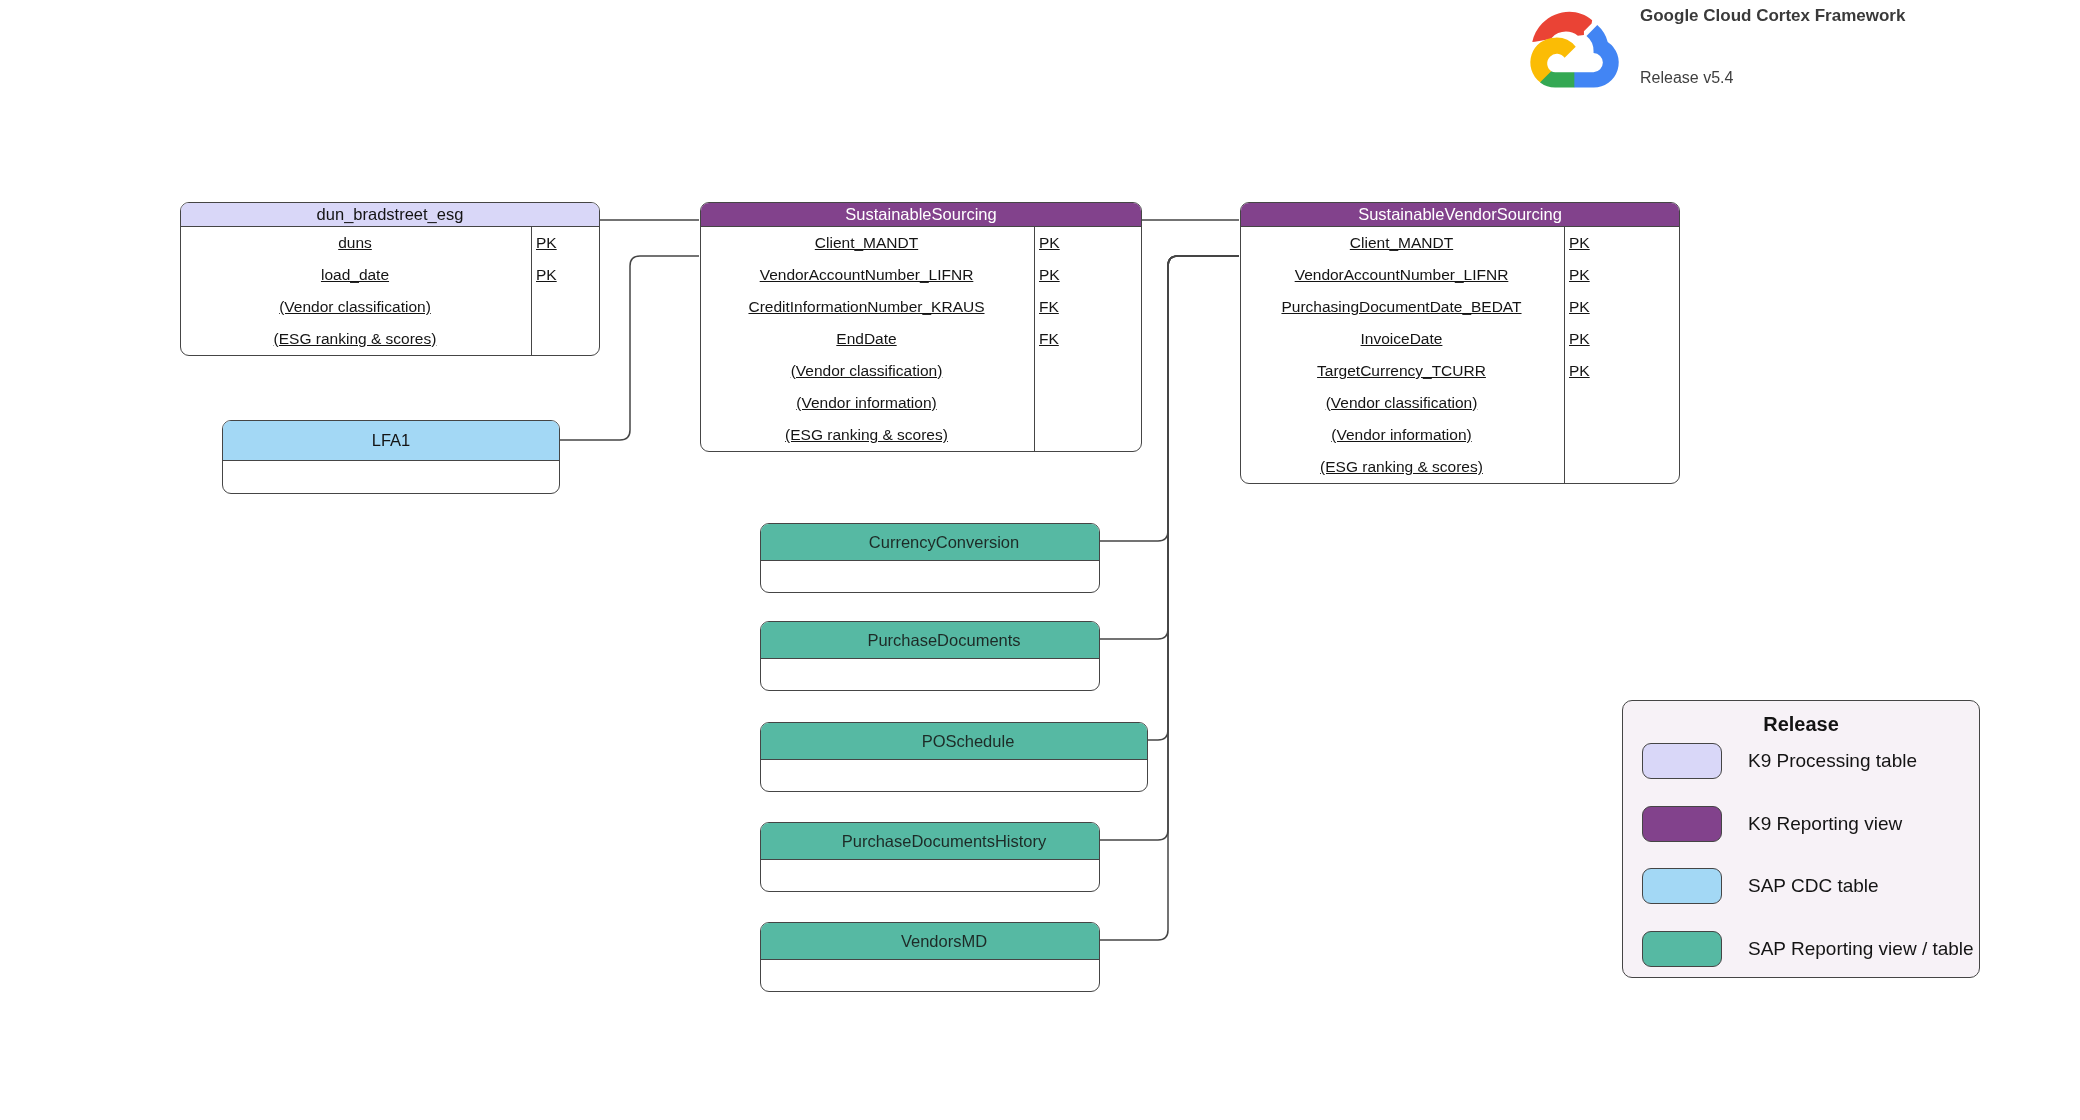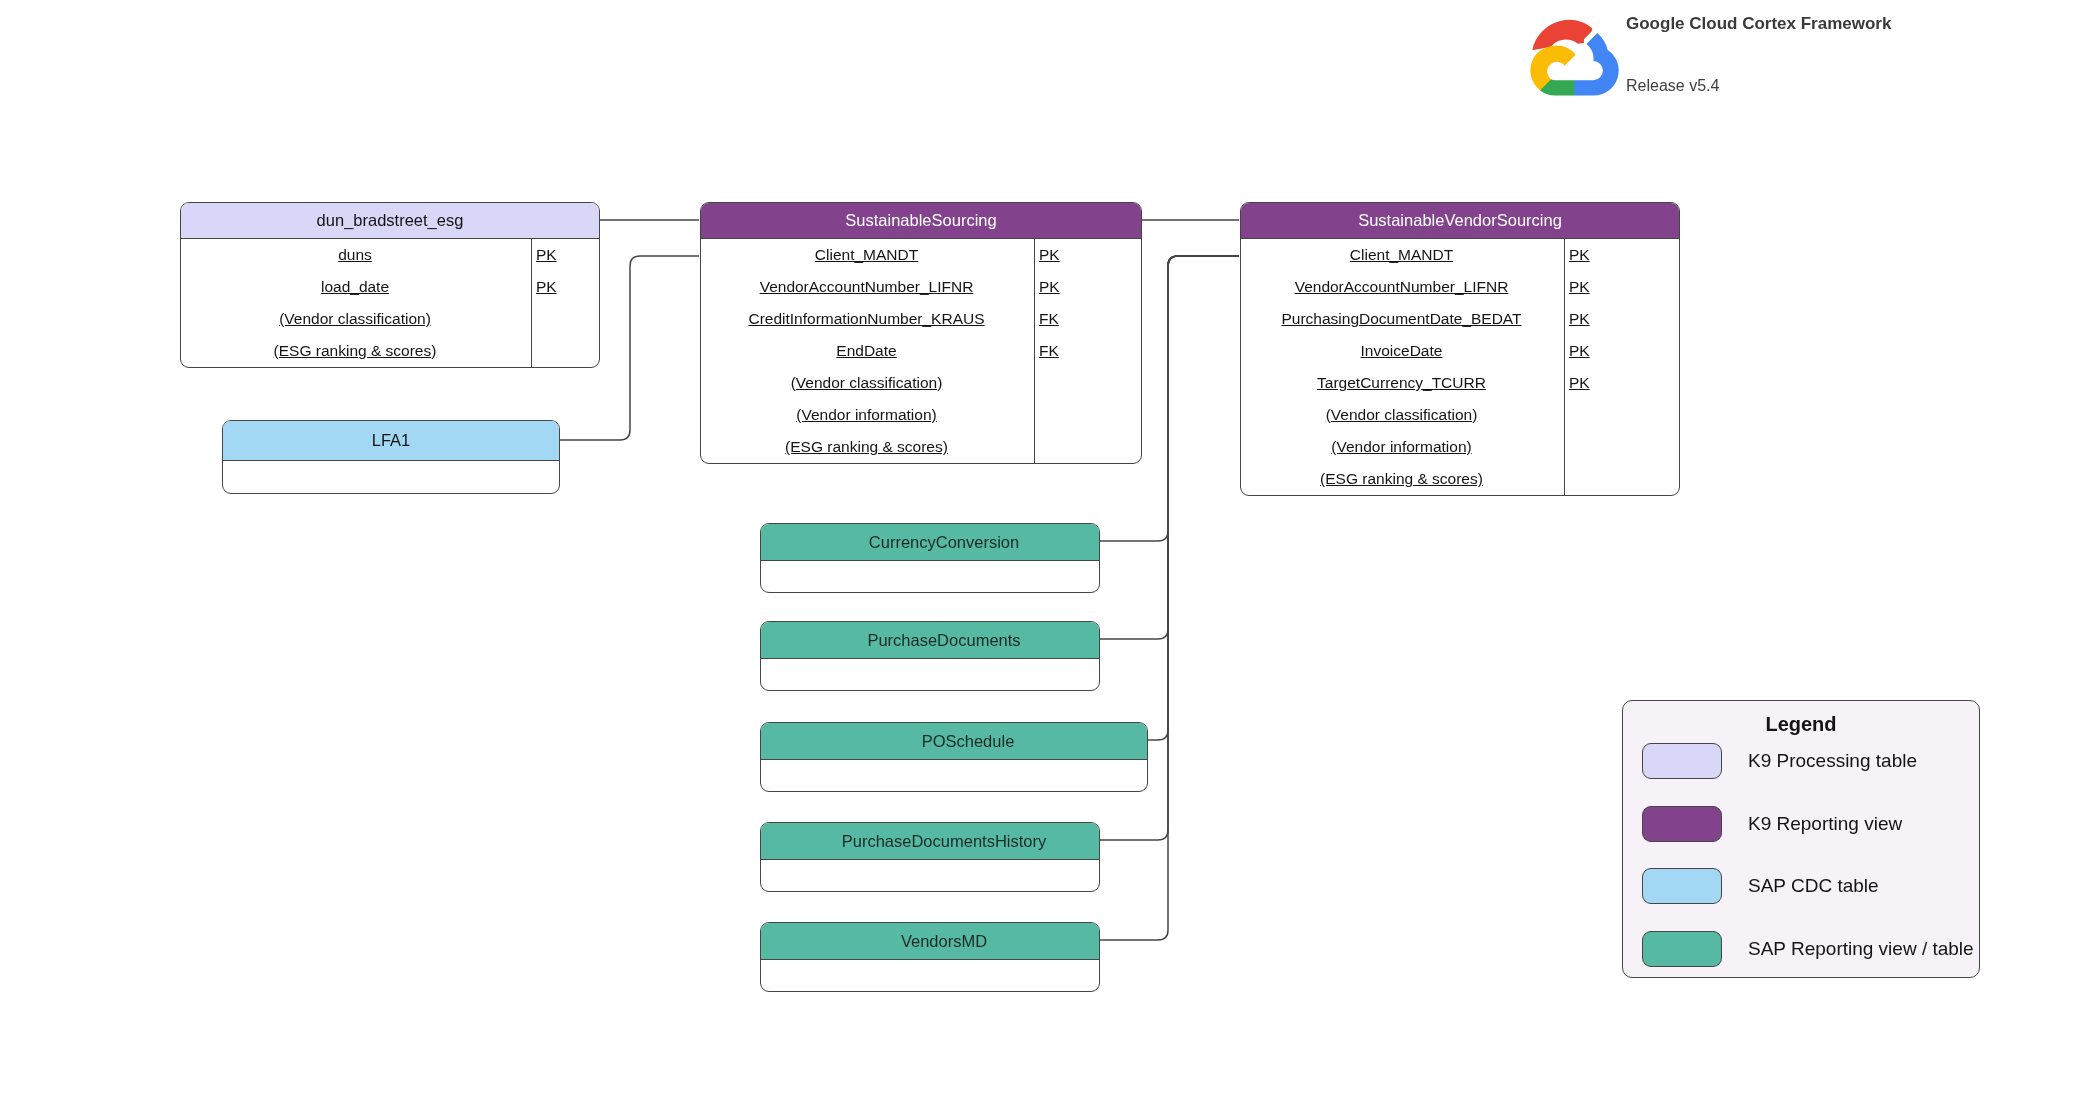--- a/index.html
+++ b/index.html
@@ -9,33 +9,33 @@
   }
   *{margin:0;padding:0;box-sizing:border-box;}
   body{background:#fff;font-family:"Liberation Sans",sans-serif;color:var(--text);}
   .canvas{position:relative;width:2080px;height:1120px;background:#fff;overflow:hidden;}
   .wires{position:absolute;left:0;top:0;width:2080px;height:1120px;pointer-events:none;z-index:0;}
   .wires path{stroke:var(--line);stroke-width:1.5;fill:none;}
 
   .erd{position:absolute;z-index:1;background:#fff;border:1.6px solid var(--line);border-radius:9px;overflow:hidden;}
   .erd-header{display:flex;align-items:center;justify-content:center;font-size:16.5px;
     border-bottom:1.6px solid var(--line);}
-  .hdr-h36{height:36px;} .hdr-h40{height:40px;} .hdr-h37{height:37px;}
+  .hdr-h36{height:24px;} .hdr-h40{height:40px;} .hdr-h37{height:37px;}
   .hdr-k9p{background:var(--k9-processing);color:var(--text);}
   .hdr-k9r{background:var(--k9-reporting);color:#fff;}
   .hdr-cdc{background:var(--sap-cdc);color:var(--text);}
   .hdr-sap{background:var(--sap-reporting);color:#1d2b27;padding-left:28px;}
   .erd-body{position:relative;}
   .key-divider{position:absolute;top:0;bottom:0;width:1.4px;background:var(--line);}
   .erd-row{display:flex;height:32px;text-decoration:underline;}
   .cell-name{flex:1;display:flex;align-items:center;justify-content:center;font-size:15.5px;white-space:nowrap;}
   .cell-key{display:flex;align-items:center;padding-left:7px;font-size:15.5px;white-space:nowrap;}
   .empty-row-h32{height:32px;} .empty-row-h31{height:31px;}
 
-  .brand{position:absolute;left:1518px;top:8px;display:flex;align-items:center;z-index:1;}
+  .brand{position:absolute;left:1518px;top:0;display:flex;align-items:center;gap:14px;z-index:1;}
   .gc-logo{width:108px;height:92px;}
   .lg-red{fill:var(--logo-red);} .lg-blue{fill:var(--logo-blue);}
   .lg-green{fill:var(--logo-green);} .lg-yellow{fill:var(--logo-yellow);}
   .brand-title{font-size:17px;font-weight:bold;color:#3a3a3a;line-height:22px;}
   .brand-release{font-size:16px;color:#3f3f3f;line-height:21px;margin-top:40px;}
 
   .legend{position:absolute;left:1622px;top:700px;width:358px;height:278px;z-index:1;
     background:var(--legend-bg);border:1.6px solid var(--line);border-radius:10px;}
   .legend-title{position:absolute;left:0;right:0;top:12px;text-align:center;font-weight:bold;font-size:20px;}
   .legend-item{position:absolute;left:0;right:0;height:36px;display:flex;align-items:center;}
@@ -194,21 +194,21 @@
     <div class="erd-header hdr-h37 hdr-sap">PurchaseDocumentsHistory</div>
     <div class="erd-body empty-row-h31"></div>
   </div>
 
   <div class="erd" style="left:760px;top:922px;width:340px;">
     <div class="erd-header hdr-h37 hdr-sap">VendorsMD</div>
     <div class="erd-body empty-row-h31"></div>
   </div>
 
   <div class="legend">
-    <div class="legend-title">Legend</div>
+    <div class="legend-title">Release</div>
     <div class="legend-item" style="top:742px;top:42px;">
       <span class="legend-swatch sw-k9p"></span>
       <span class="legend-label">K9 Processing table</span>
     </div>
     <div class="legend-item" style="top:105px;">
       <span class="legend-swatch sw-k9r"></span>
       <span class="legend-label">K9 Reporting view</span>
     </div>
     <div class="legend-item" style="top:167px;">
       <span class="legend-swatch sw-cdc"></span>

